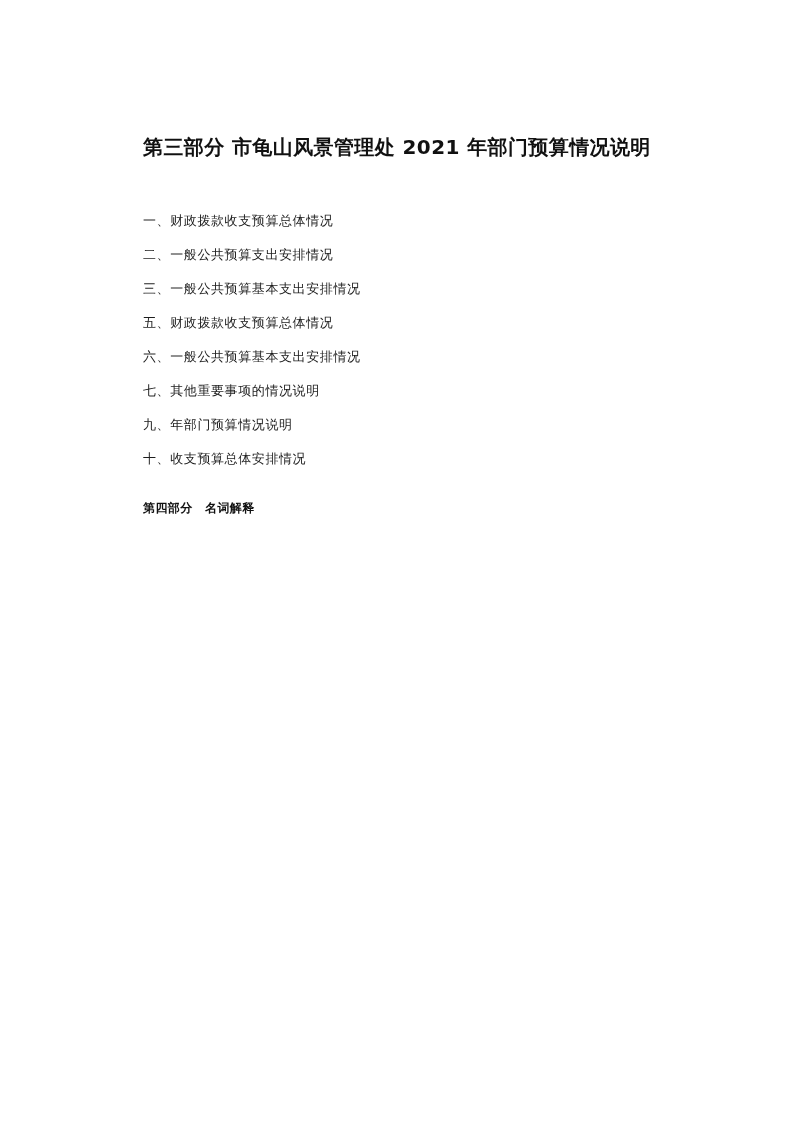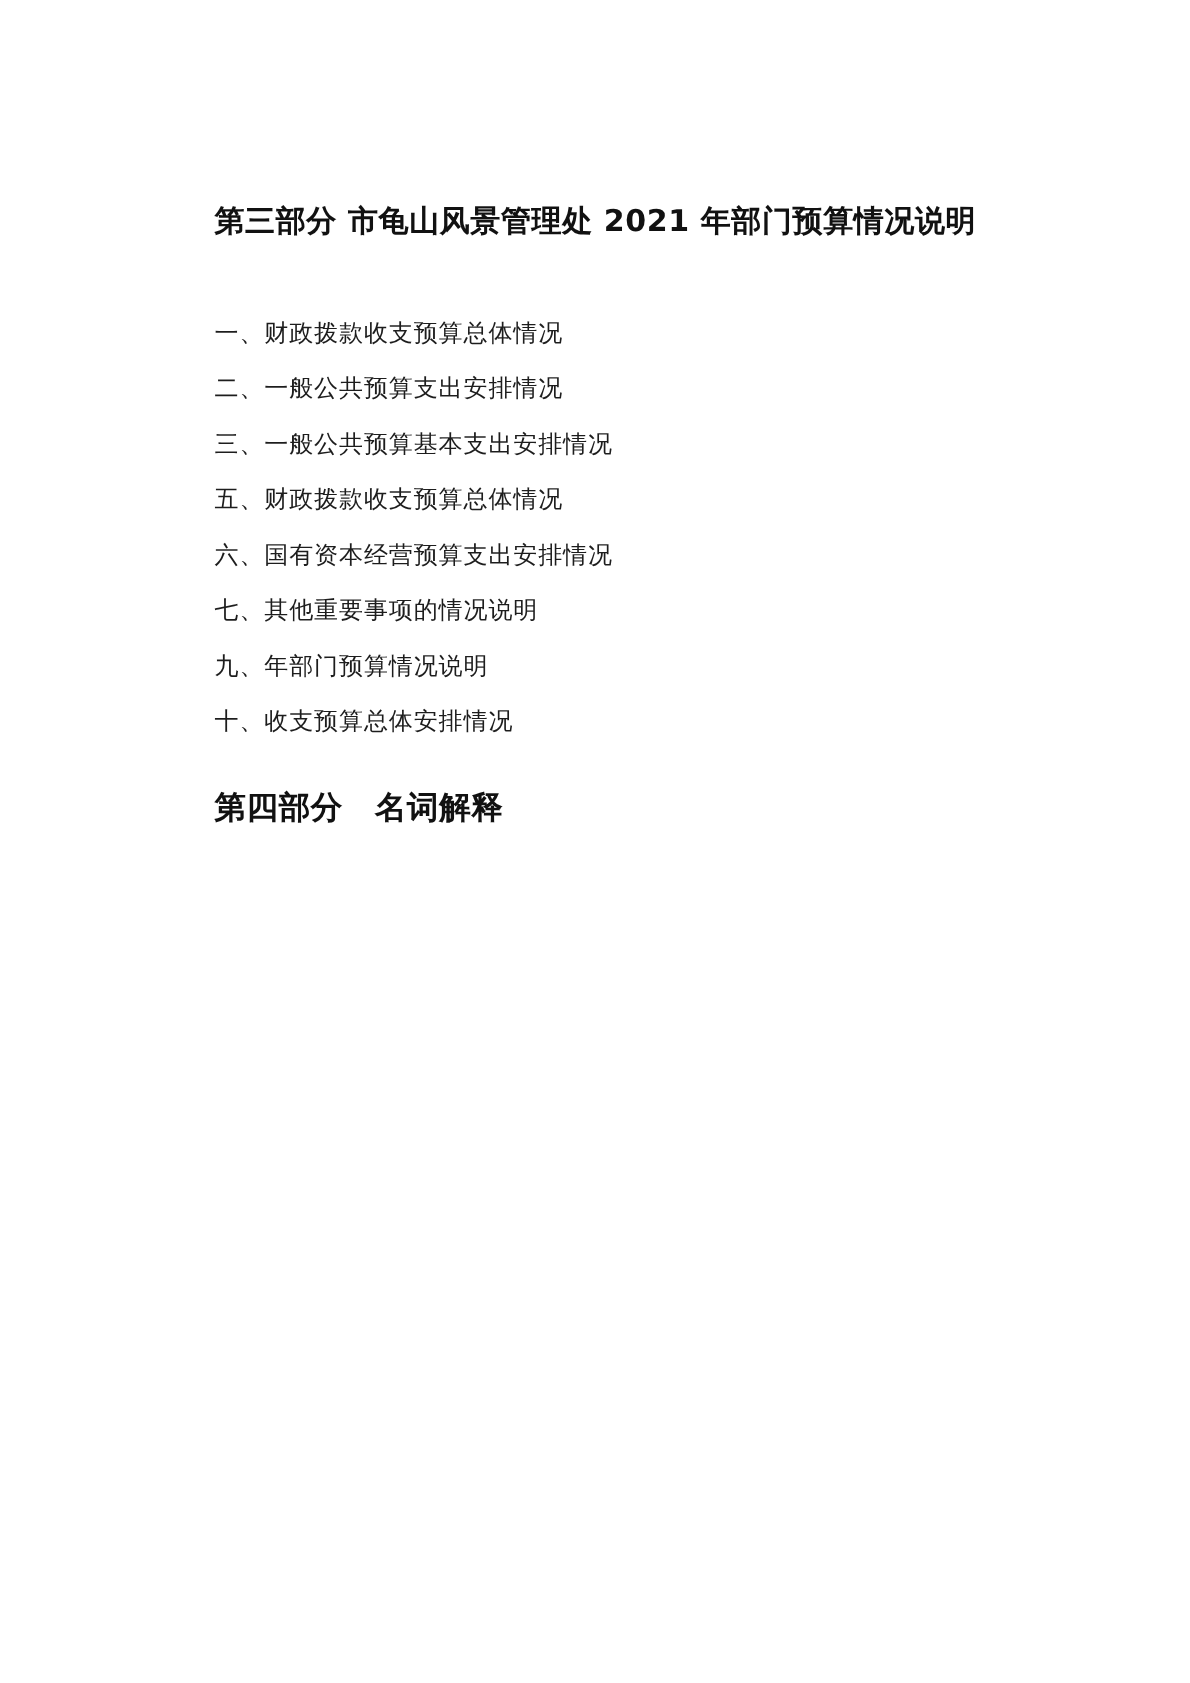--- a/index.html
+++ b/index.html
@@ -34,50 +34,50 @@
     color: #111111;
   }
   .toc-list {
     list-style: none;
     margin: 0;
     padding: 0;
     margin-top: 52px;
   }
   .toc-item {
     font-family: "DejaVu Serif", "Liberation Serif", serif;
-    font-size: 16px;
+    font-size: 13px;
     line-height: 1.0;
     letter-spacing: 0.6px;
     color: #1d1d1d;
     margin-bottom: 21px;
     white-space: nowrap;
   }
   .doc-heading-2 {
     font-family: "DejaVu Sans", "Liberation Sans", sans-serif;
     font-weight: bold;
-    font-size: 21px;
+    font-size: 12px;
     letter-spacing: 0.4px;
     margin: 0;
     padding-top: 14px;
     color: #111111;
   }
 </style>
 </head>
 <body>
 
 <div class="page">
 
   <h1 class="doc-heading">第三部分  市龟山风景管理处 2021 年部门预算情况说明</h1>
 
   <ul class="toc-list">
     <li class="toc-item">一、财政拨款收支预算总体情况</li>
     <li class="toc-item">二、一般公共预算支出安排情况</li>
     <li class="toc-item">三、一般公共预算基本支出安排情况</li>
     <li class="toc-item">五、财政拨款收支预算总体情况</li>
-    <li class="toc-item">六、国有资本经营预算支出安排情况</li>
+    <li class="toc-item">六、一般公共预算基本支出安排情况</li>
     <li class="toc-item">七、其他重要事项的情况说明</li>
     <li class="toc-item">九、年部门预算情况说明</li>
     <li class="toc-item">十、收支预算总体安排情况</li>
   </ul>
 
   <h2 class="doc-heading-2">第四部分　名词解释</h2>
 
 </div>
 
 </body></html>

